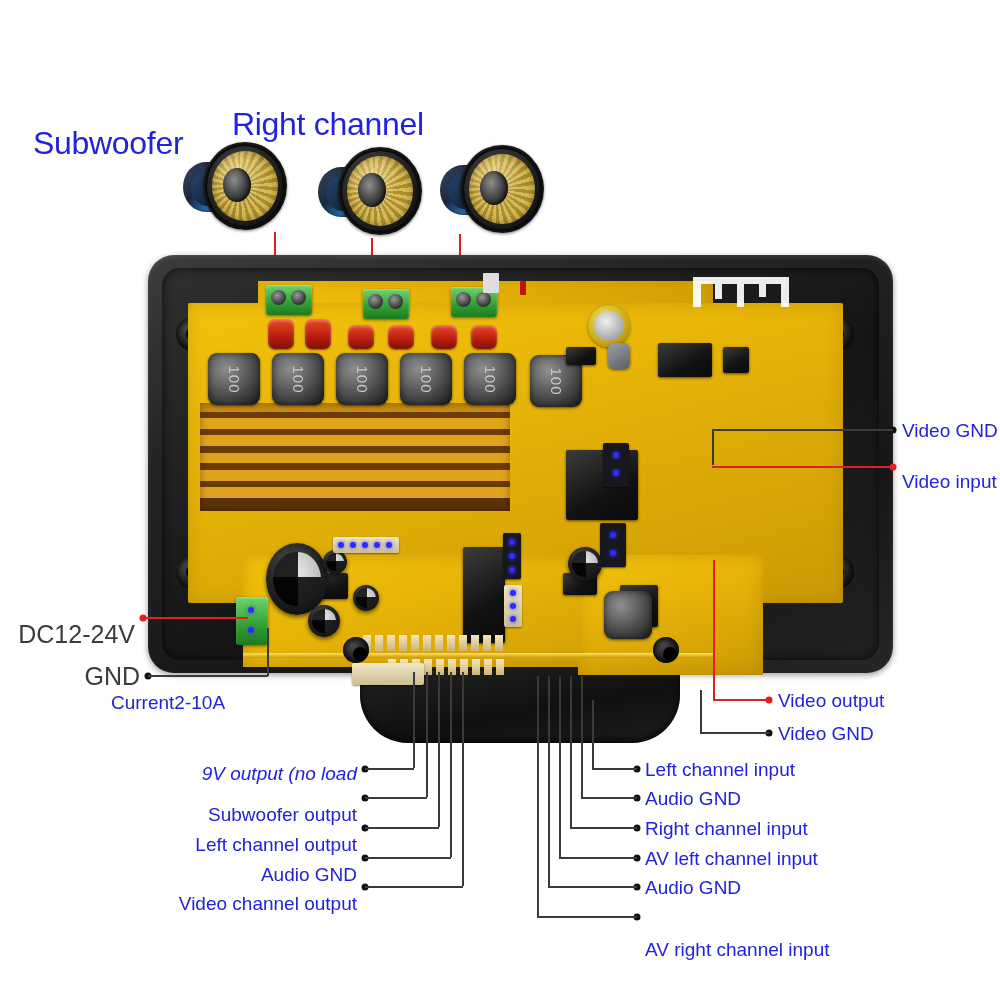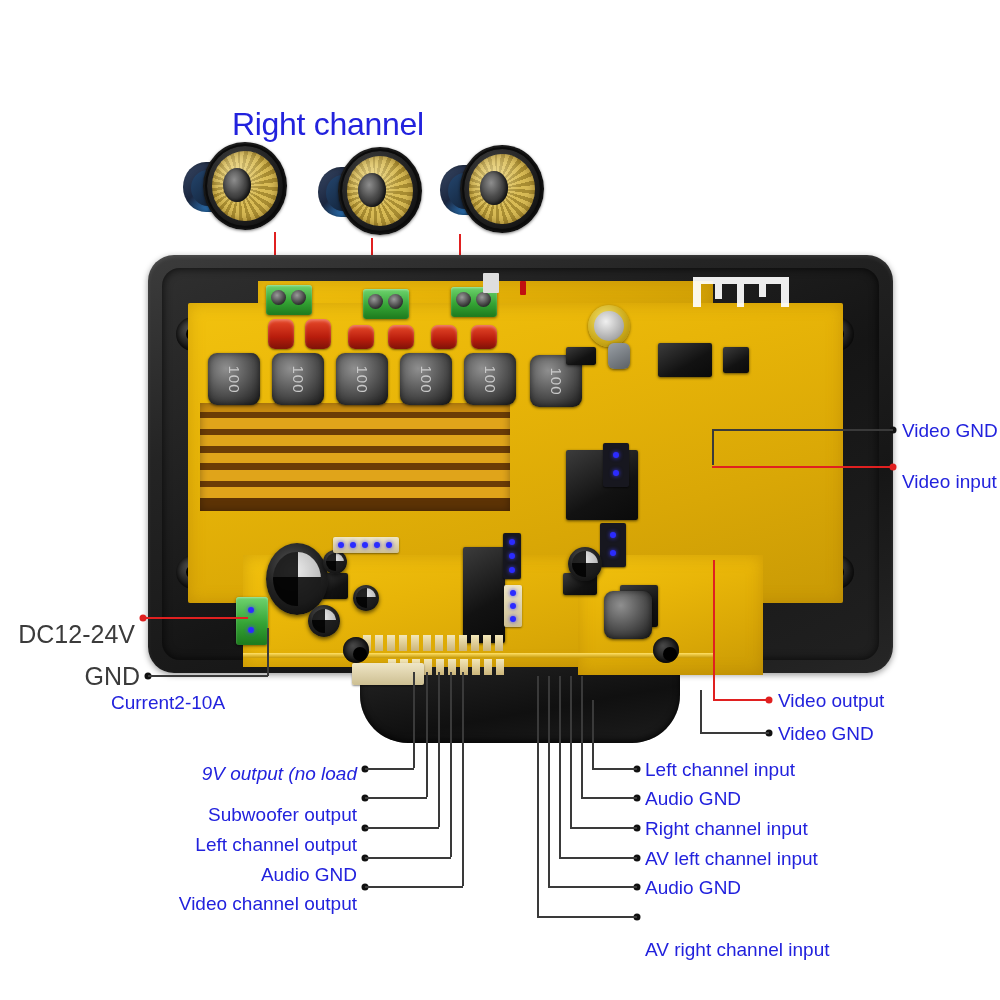--- a/index.html
+++ b/index.html
@@ -235,20 +235,21 @@
     <div class="rear"></div>
       <div class="rear2"></div>
       <div class="basket"></div>
     <div class="surround"></div>
       <div class="cone"></div>
       <div class="coneOver"></div>
     <div class="dust"></div>
       <div class="rim"></div>
   </div>
 
+  <div class="lbl lbl-head" style="left:33px;top:127px;">Subwoofer</div>
   <div class="lbl lbl-head" style="left:232px;top:108px;">Right channel</div>
 
   <div class="ln ln-r lnV abs" style="left:274px;top:232px;height:62px;"></div>
   <div class="ln ln-r lnV abs" style="left:371px;top:238px;height:58px;"></div>
   <div class="ln ln-r lnV abs" style="left:459px;top:234px;height:60px;"></div>
 
   <div id="board">
 
     <div class="case"></div>
     <div class="case-in"></div>

